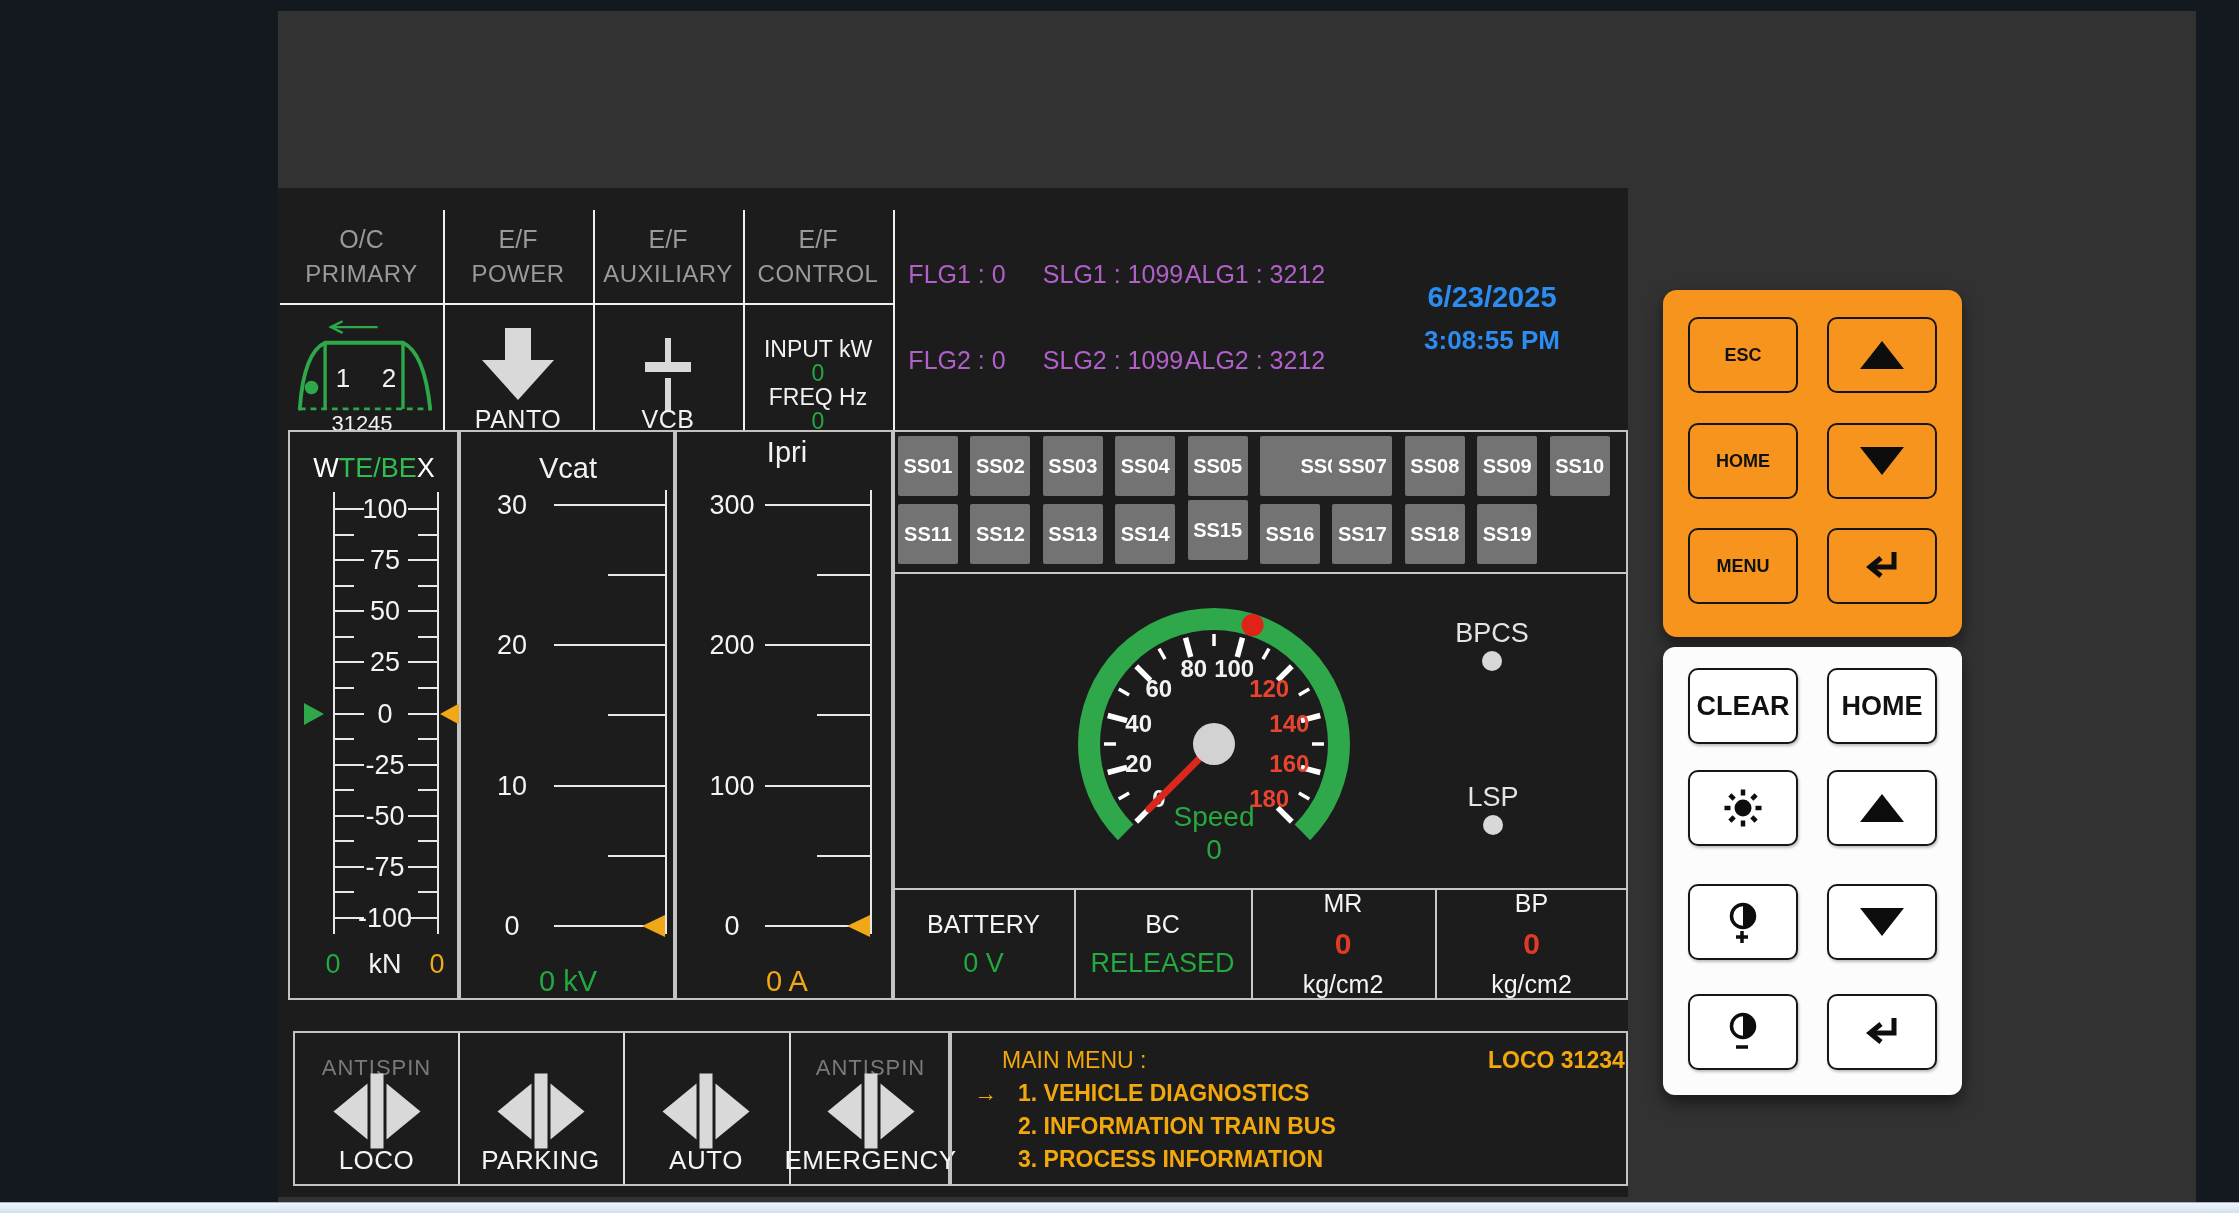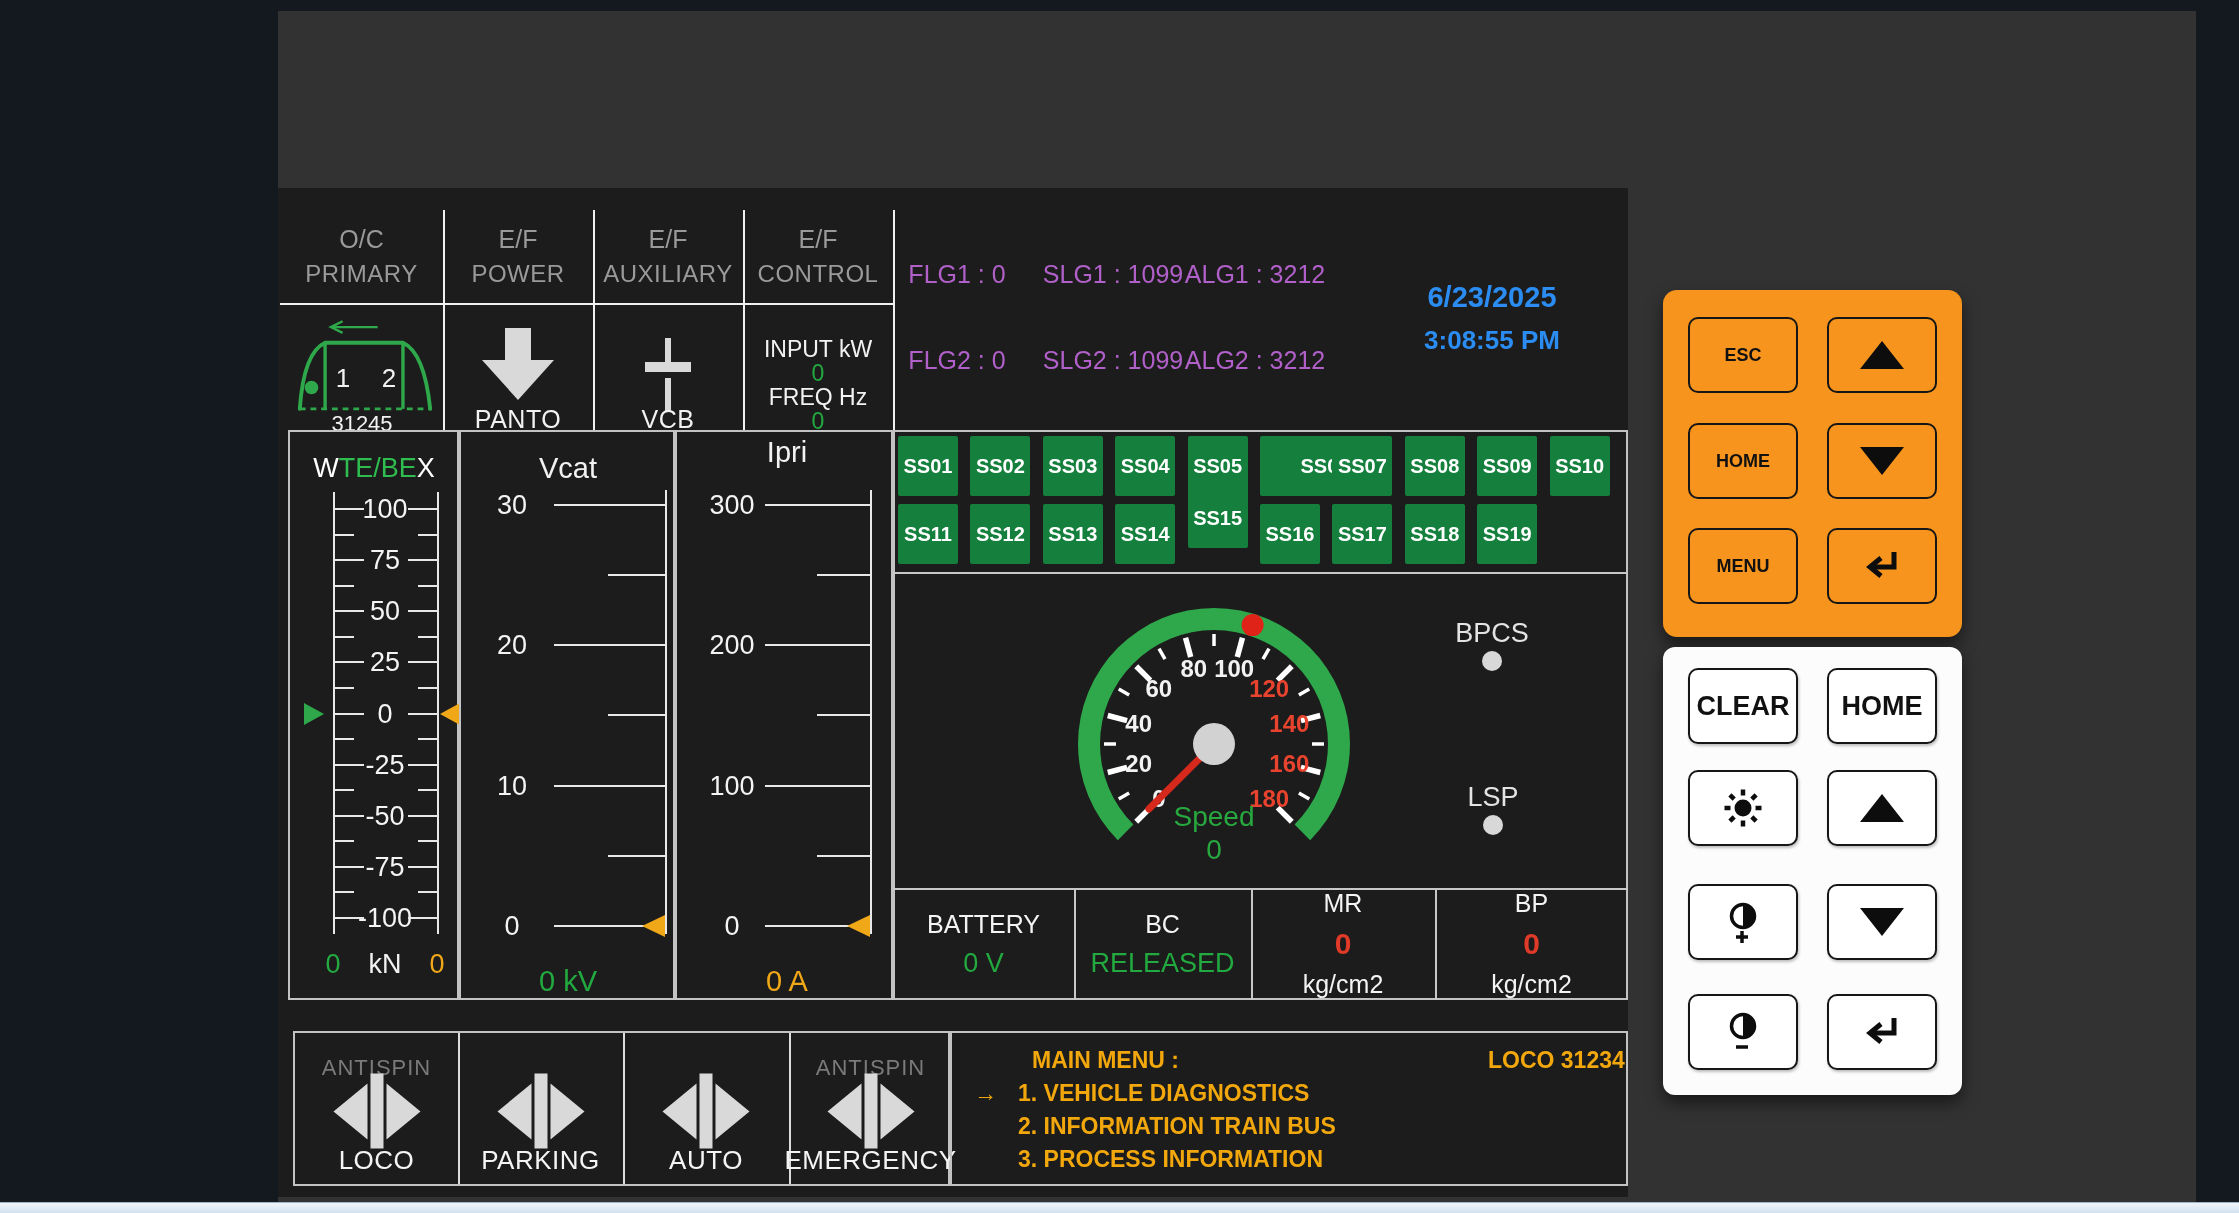--- a/index.html
+++ b/index.html
@@ -21,21 +21,21 @@
   .tab{position:absolute;display:flex;flex-direction:column;align-items:center;justify-content:center;
        row-gap:6px;color:#9a9a9a;cursor:default;}
   .tab .t1{font-size:25px;} .tab .t2{font-size:24px;letter-spacing:.5px;}
   .tele{color:#b060c8;font-size:25px;}
   .c-white{color:#f2f2f2;} .c-green{color:#22a93f;} .c-amber{color:#F0A818;}
   .date-txt{color:#2b8cf2;font-weight:bold;font-size:29px;}
   .time-txt{color:#2b8cf2;font-weight:bold;font-size:26px;}
   .tickh{position:absolute;height:2px;background:#e8e8e8;}
   .railv{position:absolute;width:2px;background:#e8e8e8;}
   .glabel{color:#f4f4f4;font-size:27px;}
-  .ssbtn{position:absolute;width:60px;height:60px;background:#15803d;color:#ffffff;font-weight:bold;
+  .ssbtn{position:absolute;width:60px;height:60px;background:#737373;color:#ffffff;font-weight:bold;
          font-size:20px;display:flex;align-items:center;justify-content:center;border-radius:2px;}
   .s-white{font-size:25px;color:#f4f4f4;} .s-green{font-size:27px;color:#22a93f;}
   .s-red{font-size:30px;color:#E03A28;font-weight:600;}
   .statuscell{position:absolute;display:flex;flex-direction:column;align-items:center;
               justify-content:center;row-gap:9px;}
   .brk-top{font-size:22px;color:#7a7a7a;letter-spacing:1px;}
   .brk-label{font-size:26px;color:#f4f4f4;letter-spacing:.5px;}
   .brk-icon{display:flex;align-items:center;column-gap:3px;}
   .brk-tri-l{width:0;height:0;border-top:28px solid transparent;border-bottom:28px solid transparent;
              border-right:34px solid #d9d9d9;}
@@ -229,21 +229,21 @@
           <div class="ssbtn" style="left: 909.6px; top: 248px;">SS05</div>
           <div class="ssbtn" style="left: 982px; top: 248px; padding-left: 35px;">SS06</div>
           <div class="ssbtn" style="left: 1054.4px; top: 248px;">SS07</div>
           <div class="ssbtn" style="left: 1126.8px; top: 248px;">SS08</div>
           <div class="ssbtn" style="left: 1199.2px; top: 248px;">SS09</div>
           <div class="ssbtn" style="left: 1271.6px; top: 248px;">SS10</div>
           <div class="ssbtn" style="left: 620px; top: 316px;">SS11</div>
           <div class="ssbtn" style="left: 692.4px; top: 316px;">SS12</div>
           <div class="ssbtn" style="left: 764.8px; top: 316px;">SS13</div>
           <div class="ssbtn" style="left: 837.2px; top: 316px;">SS14</div>
-          <div class="ssbtn" style="left: 909.6px; top: 300px;">SS15</div>
+          <div class="ssbtn" style="left: 909.6px; top: 312px;">SS15</div>
           <div class="ssbtn" style="left: 982px; top: 316px;">SS16</div>
           <div class="ssbtn" style="left: 1054.4px; top: 316px;">SS17</div>
           <div class="ssbtn" style="left: 1126.8px; top: 316px;">SS18</div>
           <div class="ssbtn" style="left: 1199.2px; top: 316px;">SS19</div>
         </div>
 
       <div class="abs" id="speedo" style="left:776px;top:396px;"><svg width="320" height="320" viewBox="0 0 320 320">
             <path d="M 63.83347775862951 256.16652224137044 A 136 136 0 1 1 256.16652224137044 256.16652224137044 L 240.61017305526644 240.61017305526642 A 114 114 0 1 0 79.38982694473357 240.61017305526642 Z" fill="#2EA84A"></path>
             <line x1="82.21825406947976" y1="237.78174593052023" x2="96.3603896932107" y2="223.63961030678928" stroke="#ffffff" stroke-width="5.5"></line>
             <line x1="64.73720558371176" y1="215" x2="75.12951042912502" y2="209" stroke="#ffffff" stroke-width="3.5"></line>
@@ -333,21 +333,21 @@
           <div class="ctext brk-label" style="left: 411px; top: 127px;">AUTO</div>
           <div class="ctext brk-top" style="left: 575.5px; top: 35px;">ANTISPIN</div>
           <div class="ctext brk-icon" style="left: 575.5px; top: 78px;">
             <div class="brk-tri-l"></div>
             <div class="brk-bar"></div>
             <div class="brk-tri-r"></div>
           </div>
           <div class="ctext brk-label" style="left: 575.5px; top: 127px;">EMERGENCY</div>
         </div>
       <div class="gbox" id="menu-box" style="left:672px;top:843px;width:678px;height:155px;">
-        <div class="ltext menu-txt" style="left:80px;top:16px;font-weight:bold;">MAIN MENU :</div>
+        <div class="ltext menu-txt" style="left:50px;top:16px;font-weight:normal;">MAIN MENU :</div>
         <div class="ltext menu-txt" style="left:536px;top:16px;font-weight:bold;">LOCO 31234</div>
         <div class="ltext menu-txt" style="left:22px;top:49px;font-weight:bold;">→</div>
         <div id="menu-items">
             <div class="ltext menu-txt" style="left: 66px; top: 49px;">1. VEHICLE DIAGNOSTICS</div>
             <div class="ltext menu-txt" style="left: 66px; top: 82px;">2. INFORMATION TRAIN BUS</div>
             <div class="ltext menu-txt" style="left: 66px; top: 115px;">3. PROCESS INFORMATION</div>
           </div>
       </div>
     <div class="vline" style="left: 165px; top: 22px; height: 220px;"></div>
         <div class="vline" style="left: 315px; top: 22px; height: 220px;"></div>

